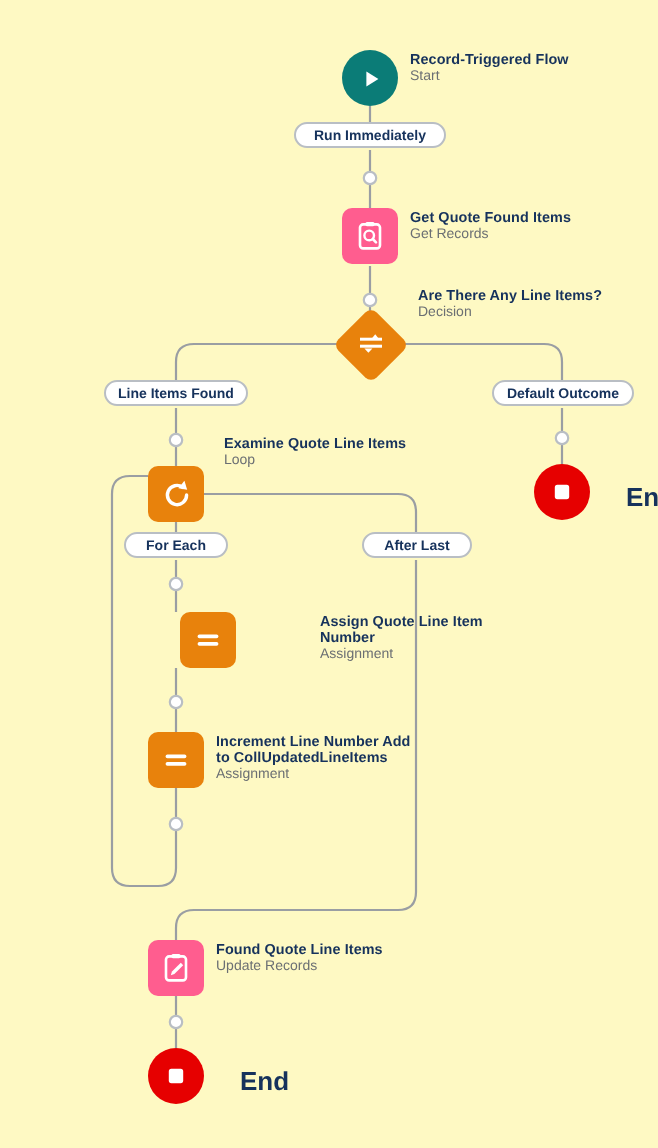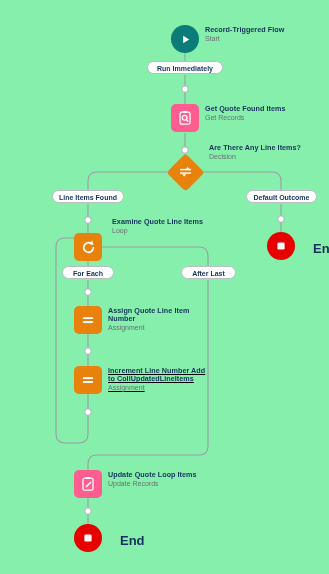--- a/index.html
+++ b/index.html
@@ -7,21 +7,21 @@
     padding: 0;
     background: #ffffff;
   }
   body {
     font-family: "Liberation Sans", sans-serif;
   }
   #canvas {
     position: relative;
     width: 329px;
     height: 574px;
-    background: #86efac;
+    background: #fef9c3;
     overflow: hidden;
   }
   #wires {
     position: absolute;
     left: 0;
     top: 0;
     width: 329px;
     height: 574px;
   }
   .node {
@@ -213,56 +213,56 @@
     <div class="labels" style="margin-left:10px; margin-top:-16px;">
       <div class="lbl-title">Examine Quote Line Items</div>
       <div class="lbl-sub">Loop</div>
     </div>
   </div>
 
   <div class="pill" style="left:62px; top:266px; width:52px;">For Each</div>
 
   <div class="pill" style="left:181px; top:266px; width:55px;">After Last</div>
 
-  <div class="node" style="left:74px; top:306px;">
+  <div class="node" style="left:90px; top:306px;gap:36px;">
     <div class="icon-box" style="background:#e8820c;">
       <svg width="16" height="16" viewBox="0 0 16 16" aria-hidden="true">
         <rect x="2.8" y="5.2" width="10.4" height="1.9" rx="0.9" fill="#ffffff"></rect>
         <rect x="2.8" y="9" width="10.4" height="1.9" rx="0.9" fill="#ffffff"></rect>
       </svg>
     </div>
     <div class="labels wrap2">
       <div class="lbl-title">Assign Quote Line Item Number</div>
       <div class="lbl-sub">Assignment</div>
     </div>
   </div>
 
   <div class="node" style="left:74px; top:366px;">
     <div class="icon-box" style="background:#e8820c;">
       <svg width="16" height="16" viewBox="0 0 16 16" aria-hidden="true">
         <rect x="2.8" y="5.2" width="10.4" height="1.9" rx="0.9" fill="#ffffff"></rect>
         <rect x="2.8" y="9" width="10.4" height="1.9" rx="0.9" fill="#ffffff"></rect>
       </svg>
     </div>
-    <div class="labels wrap2" style="width:102px;text-decoration:underline;">
+    <div class="labels wrap2" style="width:102px;">
       <div class="lbl-title">Increment Line Number Add to CollUpdatedLineItems</div>
       <div class="lbl-sub">Assignment</div>
     </div>
   </div>
 
   <div class="node" style="left:74px; top:470px;">
     <div class="icon-box" style="background:#ff5d8f;">
       <svg width="16" height="16" viewBox="0 0 16 16" aria-hidden="true">
         <rect x="3" y="2.2" width="10" height="12" rx="1.6" fill="none" stroke="#ffffff" stroke-width="1.3"></rect>
         <rect x="5.7" y="1" width="4.6" height="2.1" rx="0.8" fill="#ffffff"></rect>
         <path d="M10.4 5.4 L6 9.8 L5.4 11.6 L7.2 11 L11.6 6.6 Z" fill="#ffffff"></path>
       </svg>
     </div>
     <div class="labels">
-      <div class="lbl-title">Update Quote Loop Items</div>
+      <div class="lbl-title">Found Quote Line Items</div>
       <div class="lbl-sub">Update Records</div>
     </div>
   </div>
 
   <div class="node" style="left:267px; top:232px;">
     <div class="icon-circle" style="background:#e60000;">
       <svg width="12" height="12" viewBox="0 0 12 12" aria-hidden="true">
         <rect x="2.4" y="2.4" width="7.2" height="7.2" rx="1.3" fill="#ffffff"></rect>
       </svg>
     </div>

